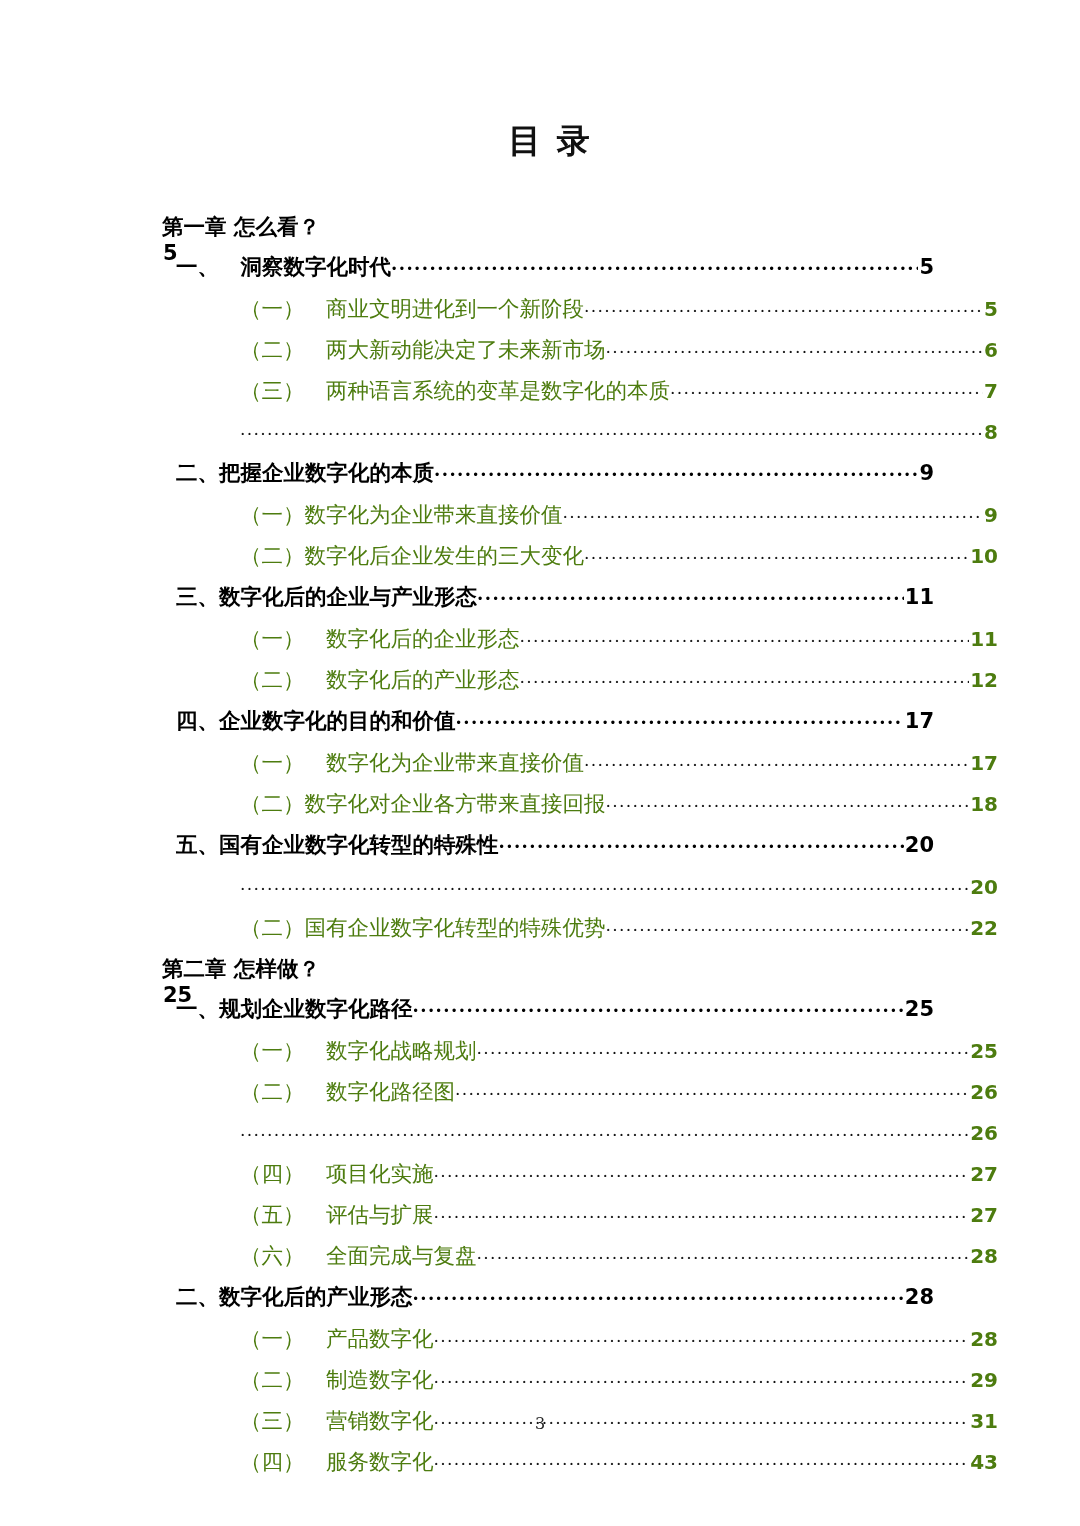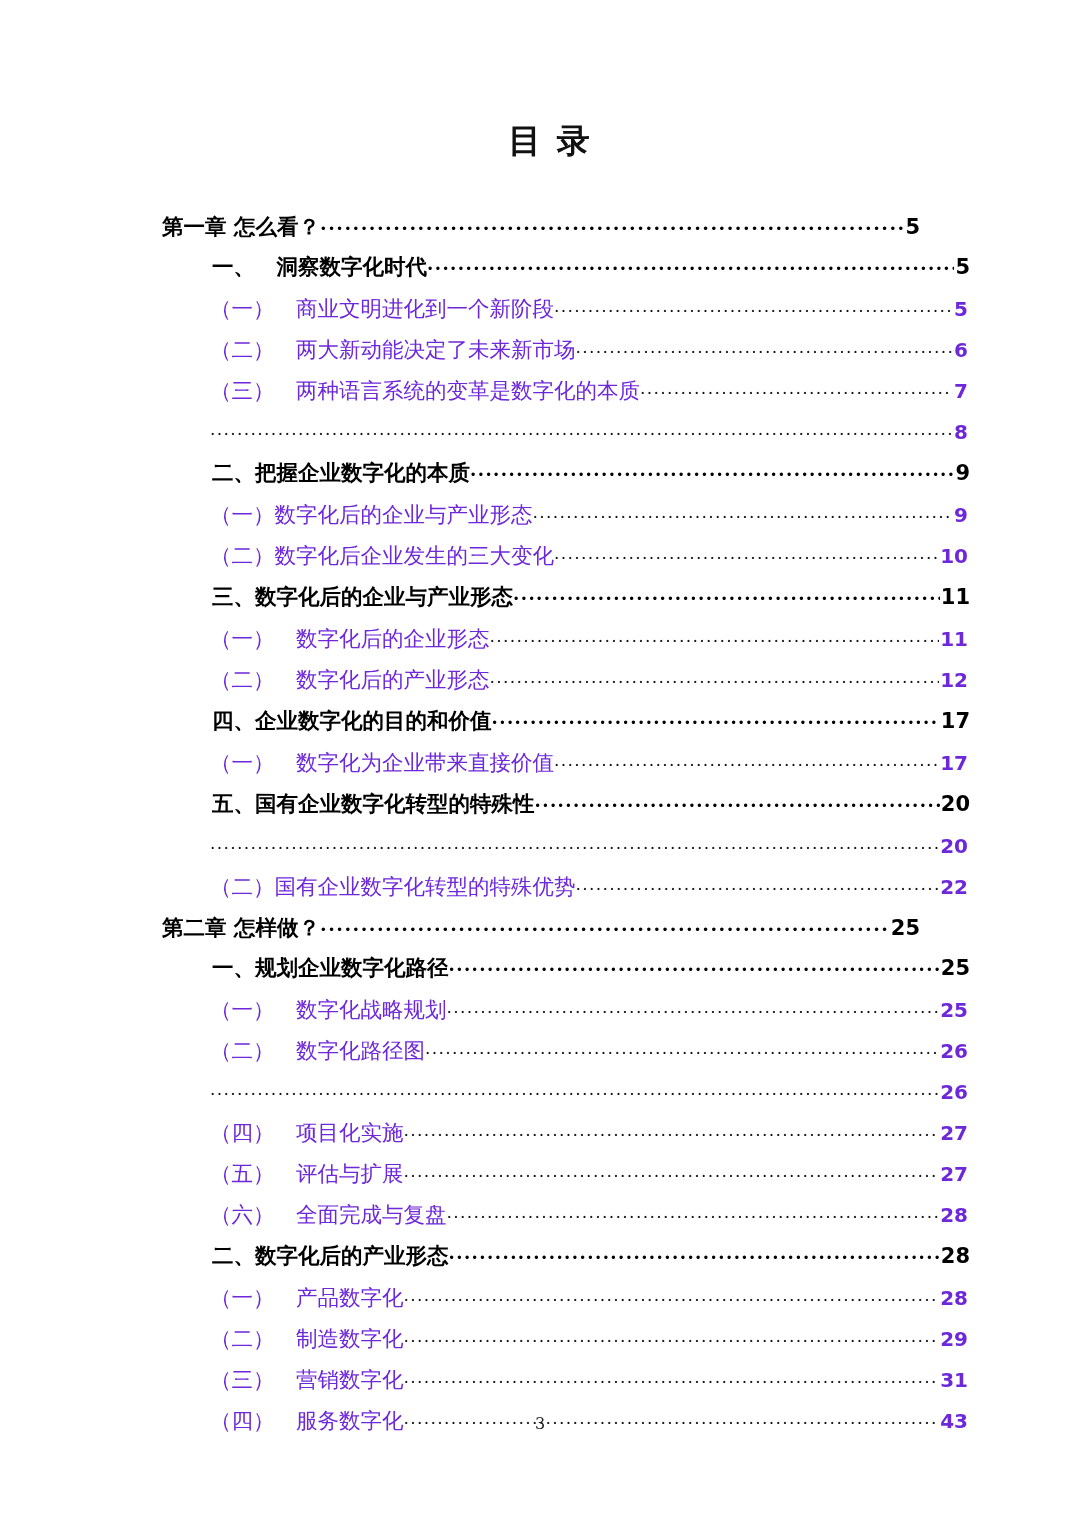--- a/index.html
+++ b/index.html
@@ -81,43 +81,44 @@
     padding-left: 1px;
   }
 
   
   .lvl1 {
     margin-left: 0px;
     height: 40px;
     font-size: 21.5px;
     font-weight: 700;
     font-family: "DejaVu Sans", "Liberation Sans", sans-serif;
+    flex-direction: column;
   }
   .lvl1 .toc-leader::after { font-size: 19px; color:#000; }
   .lvl1 .toc-page { font-size: 21px; font-weight: 700; }
 
   
   .lvl2 {
-    margin-left: 50px;
+    margin-left: 14px;
     height: 42px;
     font-size: 21.5px;
     font-weight: 700;
     font-family: "DejaVu Sans", "Liberation Sans", sans-serif;
   }
   .lvl2 .toc-leader::after { font-size: 18px; color:#000; }
   .lvl2 .toc-page { font-size: 21px; font-weight: 700; }
 
   
   .lvl3 {
-    margin-left: 48px;
+    margin-left: 78px;
     height: 41px;
     font-size: 21.5px;
     font-weight: 400;
     font-family: "DejaVu Serif", "Liberation Serif", serif;
-    color: #6d28d9;
+    color: #4d7c0f;
   }
   .lvl3 .toc-leader::after { font-size: 17px; color:#111; }
   .lvl3 .toc-page {
     font-size: 20px;
     font-weight: 700;
     font-family: "DejaVu Sans", "Liberation Sans", sans-serif;
   }
 
   
   .folio {
@@ -167,21 +168,21 @@
       <div class="toc-row lvl3">
         <span class="toc-leader"></span>
         <span class="toc-page">8</span>
       </div>
       <div class="toc-row lvl2">
         <span class="toc-label">二、把握企业数字化的本质</span>
         <span class="toc-leader"></span>
         <span class="toc-page">9</span>
       </div>
       <div class="toc-row lvl3">
-        <span class="toc-label">（一）数字化后的企业与产业形态</span>
+        <span class="toc-label">（一）数字化为企业带来直接价值</span>
         <span class="toc-leader"></span>
         <span class="toc-page">9</span>
       </div>
       <div class="toc-row lvl3">
         <span class="toc-label">（二）数字化后企业发生的三大变化</span>
         <span class="toc-leader"></span>
         <span class="toc-page">10</span>
       </div>
       <div class="toc-row lvl2">
         <span class="toc-label">三、数字化后的企业与产业形态</span>
@@ -200,20 +201,25 @@
       </div>
       <div class="toc-row lvl2">
         <span class="toc-label">四、企业数字化的目的和价值</span>
         <span class="toc-leader"></span>
         <span class="toc-page">17</span>
       </div>
       <div class="toc-row lvl3">
         <span class="toc-label">（一）　数字化为企业带来直接价值</span>
         <span class="toc-leader"></span>
         <span class="toc-page">17</span>
+      </div>
+      <div class="toc-row lvl3">
+        <span class="toc-label">（二）数字化对企业各方带来直接回报</span>
+        <span class="toc-leader"></span>
+        <span class="toc-page">18</span>
       </div>
       <div class="toc-row lvl2">
         <span class="toc-label">五、国有企业数字化转型的特殊性</span>
         <span class="toc-leader"></span>
         <span class="toc-page">20</span>
       </div>
       <div class="toc-row lvl3">
         <span class="toc-leader"></span>
         <span class="toc-page">20</span>
       </div>

